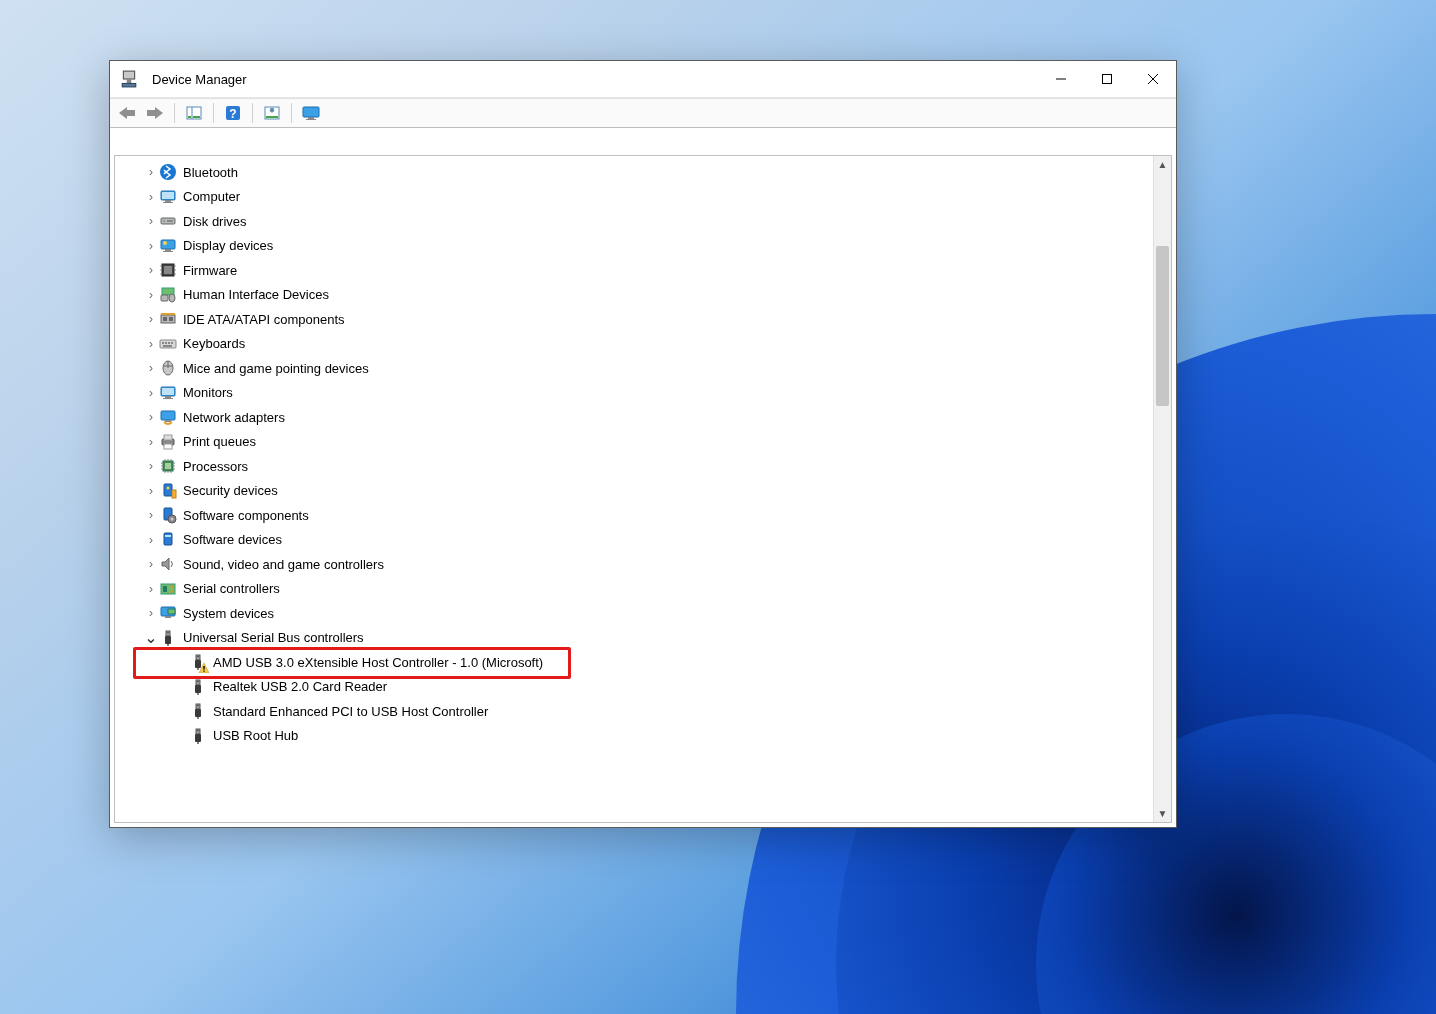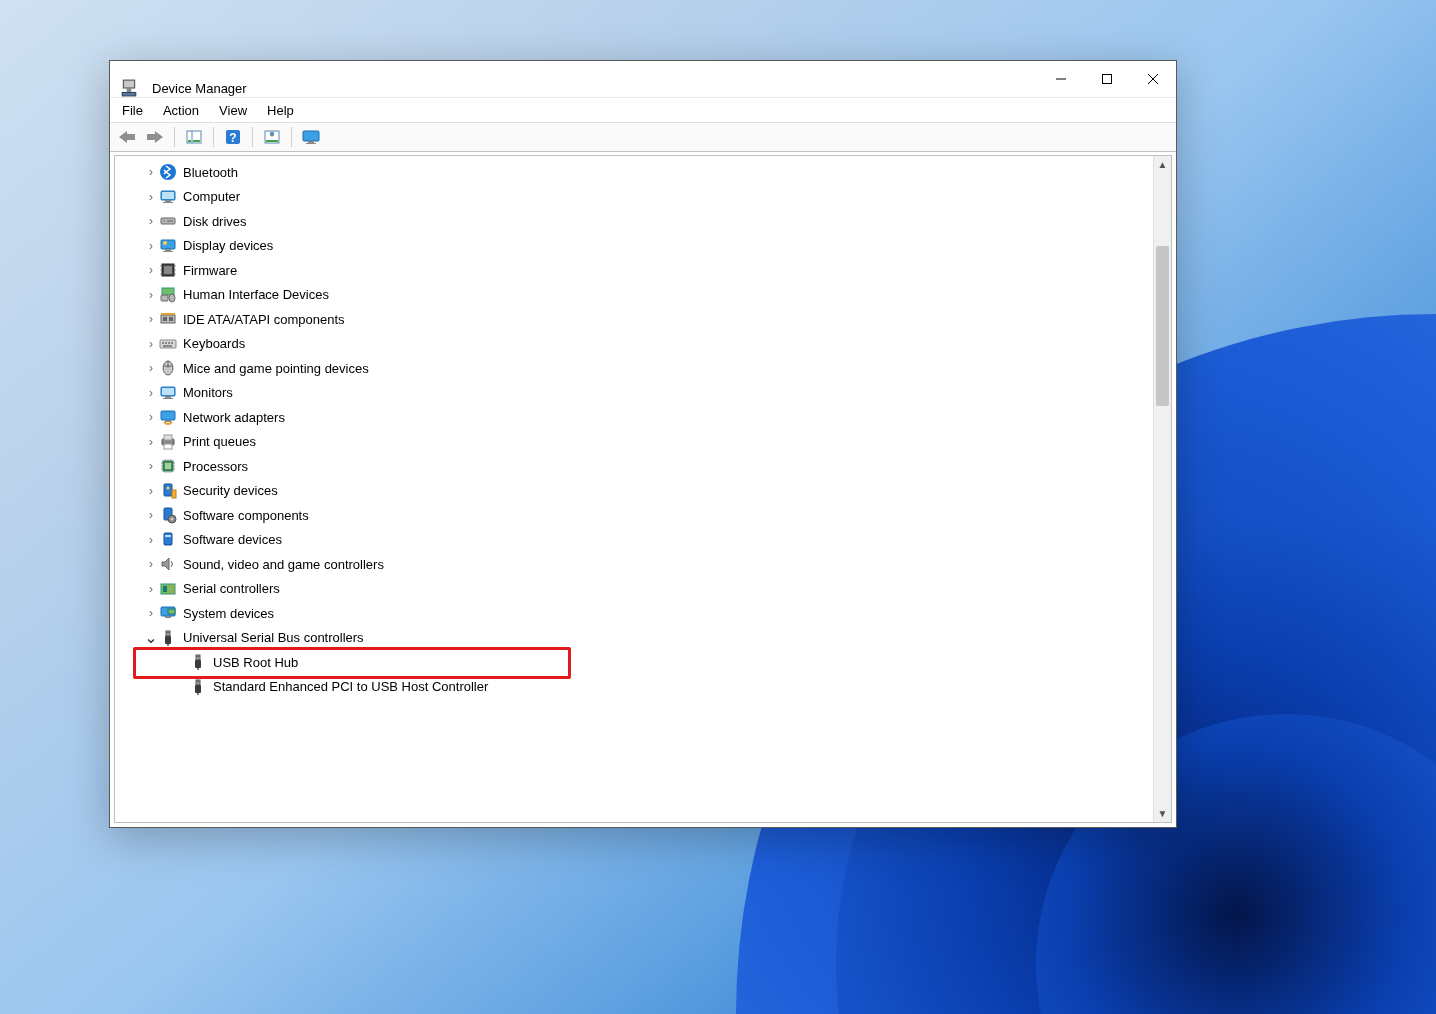--- a/index.html
+++ b/index.html
@@ -4,21 +4,21 @@
 <style>
   html,body{margin:0;padding:0;width:1436px;height:1014px;overflow:hidden;font-family:"Segoe UI",Tahoma,sans-serif;}
   
   .bg{position:absolute;inset:0;background:linear-gradient(140deg,#cfe1f2 0%,#b8d1eb 25%,#9ac6f0 50%,#5a9ee0 70%,#1b5fc7 90%);}
   .swirl1,.swirl2,.swirl3{position:absolute;border-radius:50%;}
   .swirl1{width:1400px;height:1400px;right:-700px;bottom:-700px;background:radial-gradient(circle at 30% 30%,#0a3fb0 0%,#1d5ed8 30%,#3d7ee8 60%,#5a9ee0 80%)}
   .swirl2{width:900px;height:900px;right:-300px;bottom:-400px;background:radial-gradient(circle at 40% 40%,#041f6f 0%,#0a3fb0 30%,#1d5ed8 60%,#3d7ee8 90%)}
   .swirl3{width:500px;height:500px;right:-100px;bottom:-200px;background:radial-gradient(circle at 40% 40%,#03154a 0%,#0a3fb0 40%,#1d5ed8 80%)}
 
   .window{position:absolute;left:109px;top:60px;width:1066px;height:766px;background:#fff;border:1px solid #5a5a5a;box-shadow:0 10px 40px rgba(0,0,0,.25);}
-  .titlebar{height:36px;display:flex;align-items:flex-end;justify-content:space-between;padding:0 0 0 10px;border-bottom:1px solid #e8e8e8;}
+  .titlebar{height:36px;display:flex;align-items:center;justify-content:space-between;padding:0 0 0 10px;border-bottom:1px solid #e8e8e8;}
   .title-left{display:flex;align-items:center;gap:8px;font-size:13px;}
   .title-right{display:flex;height:100%;}
   .winbtn{width:46px;display:flex;align-items:center;justify-content:center;font-size:13px;cursor:default}
   .winbtn svg{width:12px;height:12px;}
 
   .menubar{height:24px;display:flex;align-items:center;gap:20px;padding:0 12px;font-size:13px;}
   .menubar span{cursor:default}
 
   .toolbar{height:28px;border-top:1px solid #e0e0e0;border-bottom:1px solid #bfbfbf;display:flex;align-items:center;gap:6px;padding:0 6px;background:#fafafa}
   .toolbar .sep{width:1px;height:20px;background:#d0d0d0;margin:0 2px}
@@ -74,26 +74,20 @@
         </div>
       <div class="winbtn">
           <svg viewBox="0 0 12 12">
             <line x1="1" y1="1" x2="11" y2="11" stroke="#000" stroke-width="1"></line>
             <line x1="11" y1="1" x2="1" y2="11" stroke="#000" stroke-width="1"></line>
           </svg>
         </div>
     </div>
   </div>
 
-  <div class="menubar">
-    <span>File</span>
-    <span>Action</span>
-    <span>View</span>
-    <span>Help</span>
-  </div>
 
   <div class="toolbar">
     <div class="tbtn">
         <svg width="18" height="14" viewBox="0 0 18 14">
           <path d="M9 1 L1 7 L9 13 Z" fill="#8f8f8f"></path>
           <rect x="8" y="4" width="9" height="6" fill="#8f8f8f"></rect>
         </svg>
       </div>
     <div class="tbtn">
         <svg width="18" height="14" viewBox="0 0 18 14">
@@ -371,43 +365,71 @@
           <span class="icon">
             <svg viewBox="0 0 18 18" width="18" height="18">
               <rect x="7" y="2" width="4" height="5" fill="#9a9a9a" stroke="#555"></rect>
               <rect x="6" y="7" width="6" height="8" rx="1" fill="#3a3a3a"></rect>
               <rect x="8" y="3" width="2" height="1" fill="#555"></rect>
               <line x1="9" y1="15" x2="9" y2="17" stroke="#555" stroke-width="1.5"></line>
             </svg>
           </span>
           <span>Universal Serial Bus controllers</span>
         </div>
+        <div class="item lvl1" id="hl-item">
+          <span class="chev"></span>
+          <span class="icon">
+            <span style="position:relative;display:inline-block;width:18px;height:18px"><svg viewBox="0 0 18 18" width="18" height="18">
+                <rect x="7" y="2" width="4" height="5" fill="#9a9a9a" stroke="#555"></rect>
+                <rect x="6" y="7" width="6" height="8" rx="1" fill="#3a3a3a"></rect>
+                <rect x="8" y="3" width="2" height="1" fill="#555"></rect>
+                <line x1="9" y1="15" x2="9" y2="17" stroke="#555" stroke-width="1.5"></line>
+              </svg><svg class="warn-badge" viewBox="0 0 10 10">
+                <path d="M5 0 L10 10 L0 10 Z" fill="#f7d04a" stroke="#c08020" stroke-width="0.5"></path>
+                <rect x="4.3" y="3" width="1.4" height="3.5" fill="#000"></rect>
+                <rect x="4.3" y="7.5" width="1.4" height="1.2" fill="#000"></rect>
+              </svg></span>
+          </span>
+          <span>AMD USB 3.0 eXtensible Host Controller - 1.0 (Microsoft)</span>
+        </div>
         <div class="item lvl1">
           <span class="chev"></span>
           <span class="icon">
             <svg viewBox="0 0 18 18" width="18" height="18">
               <rect x="7" y="2" width="4" height="5" fill="#9a9a9a" stroke="#555"></rect>
               <rect x="6" y="7" width="6" height="8" rx="1" fill="#3a3a3a"></rect>
               <rect x="8" y="3" width="2" height="1" fill="#555"></rect>
               <line x1="9" y1="15" x2="9" y2="17" stroke="#555" stroke-width="1.5"></line>
             </svg>
           </span>
-          <span>USB Root Hub</span>
+          <span>Realtek USB 2.0 Card Reader</span>
         </div>
         <div class="item lvl1">
           <span class="chev"></span>
           <span class="icon">
             <svg viewBox="0 0 18 18" width="18" height="18">
               <rect x="7" y="2" width="4" height="5" fill="#9a9a9a" stroke="#555"></rect>
               <rect x="6" y="7" width="6" height="8" rx="1" fill="#3a3a3a"></rect>
               <rect x="8" y="3" width="2" height="1" fill="#555"></rect>
               <line x1="9" y1="15" x2="9" y2="17" stroke="#555" stroke-width="1.5"></line>
             </svg>
           </span>
           <span>Standard Enhanced PCI to USB Host Controller</span>
+        </div>
+        <div class="item lvl1">
+          <span class="chev"></span>
+          <span class="icon">
+            <svg viewBox="0 0 18 18" width="18" height="18">
+              <rect x="7" y="2" width="4" height="5" fill="#9a9a9a" stroke="#555"></rect>
+              <rect x="6" y="7" width="6" height="8" rx="1" fill="#3a3a3a"></rect>
+              <rect x="8" y="3" width="2" height="1" fill="#555"></rect>
+              <line x1="9" y1="15" x2="9" y2="17" stroke="#555" stroke-width="1.5"></line>
+            </svg>
+          </span>
+          <span>USB Root Hub</span>
         </div>
         <div class="highlight" style="left: 18px; top: 491px; width: 432px; height: 26px;"></div>
       </div>
     <div class="scrollbar">
       <div class="arrow up">▲</div>
       <div class="thumb"></div>
       <div class="arrow down">▼</div>
     </div>
   </div>
 </div>

